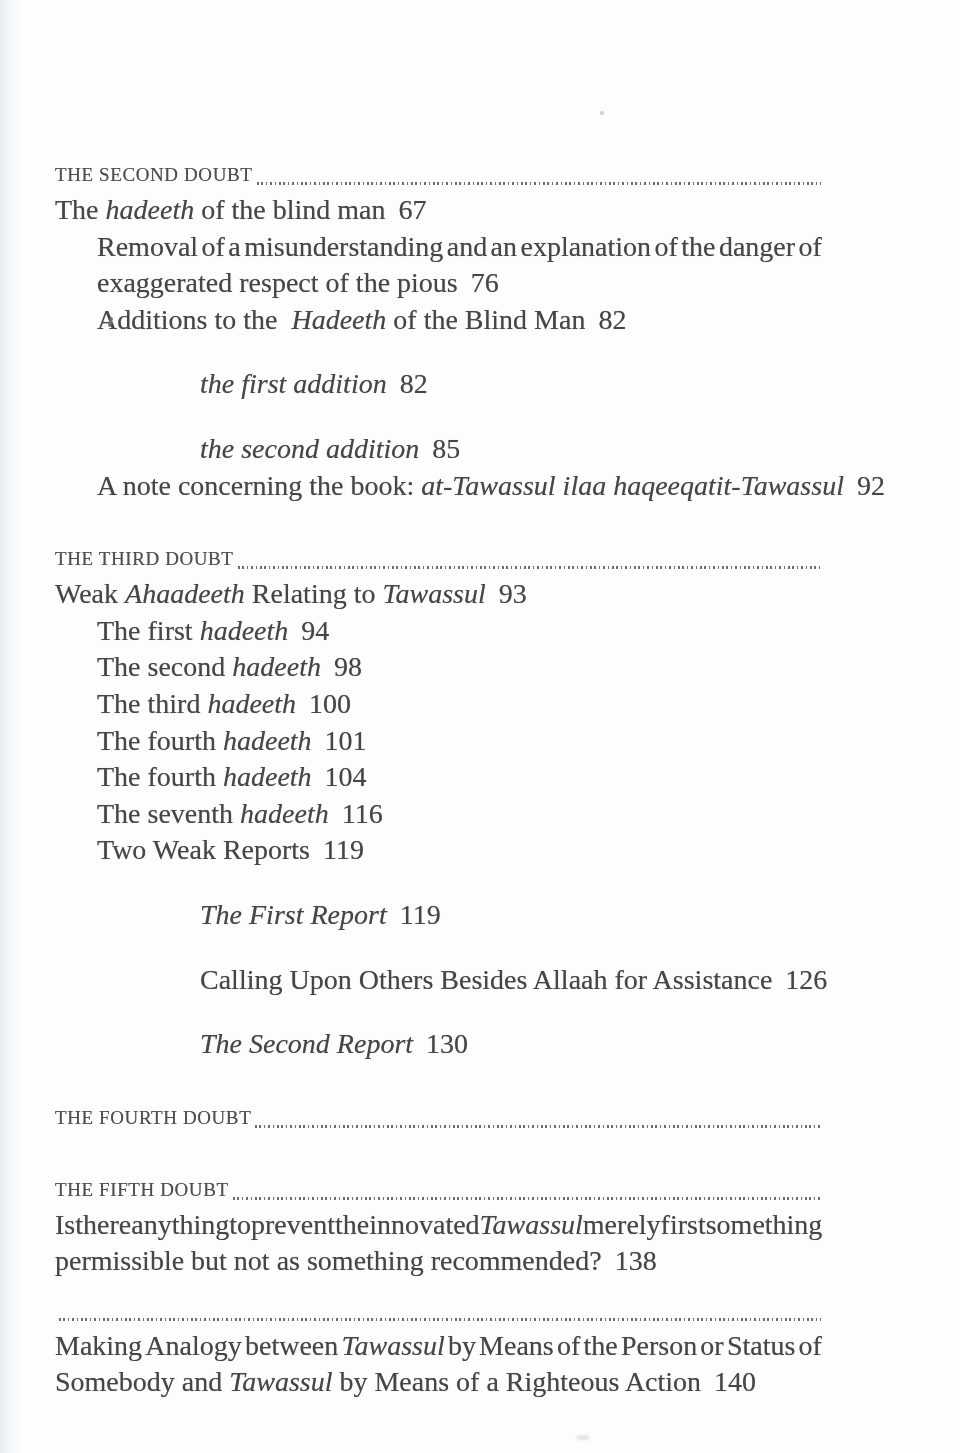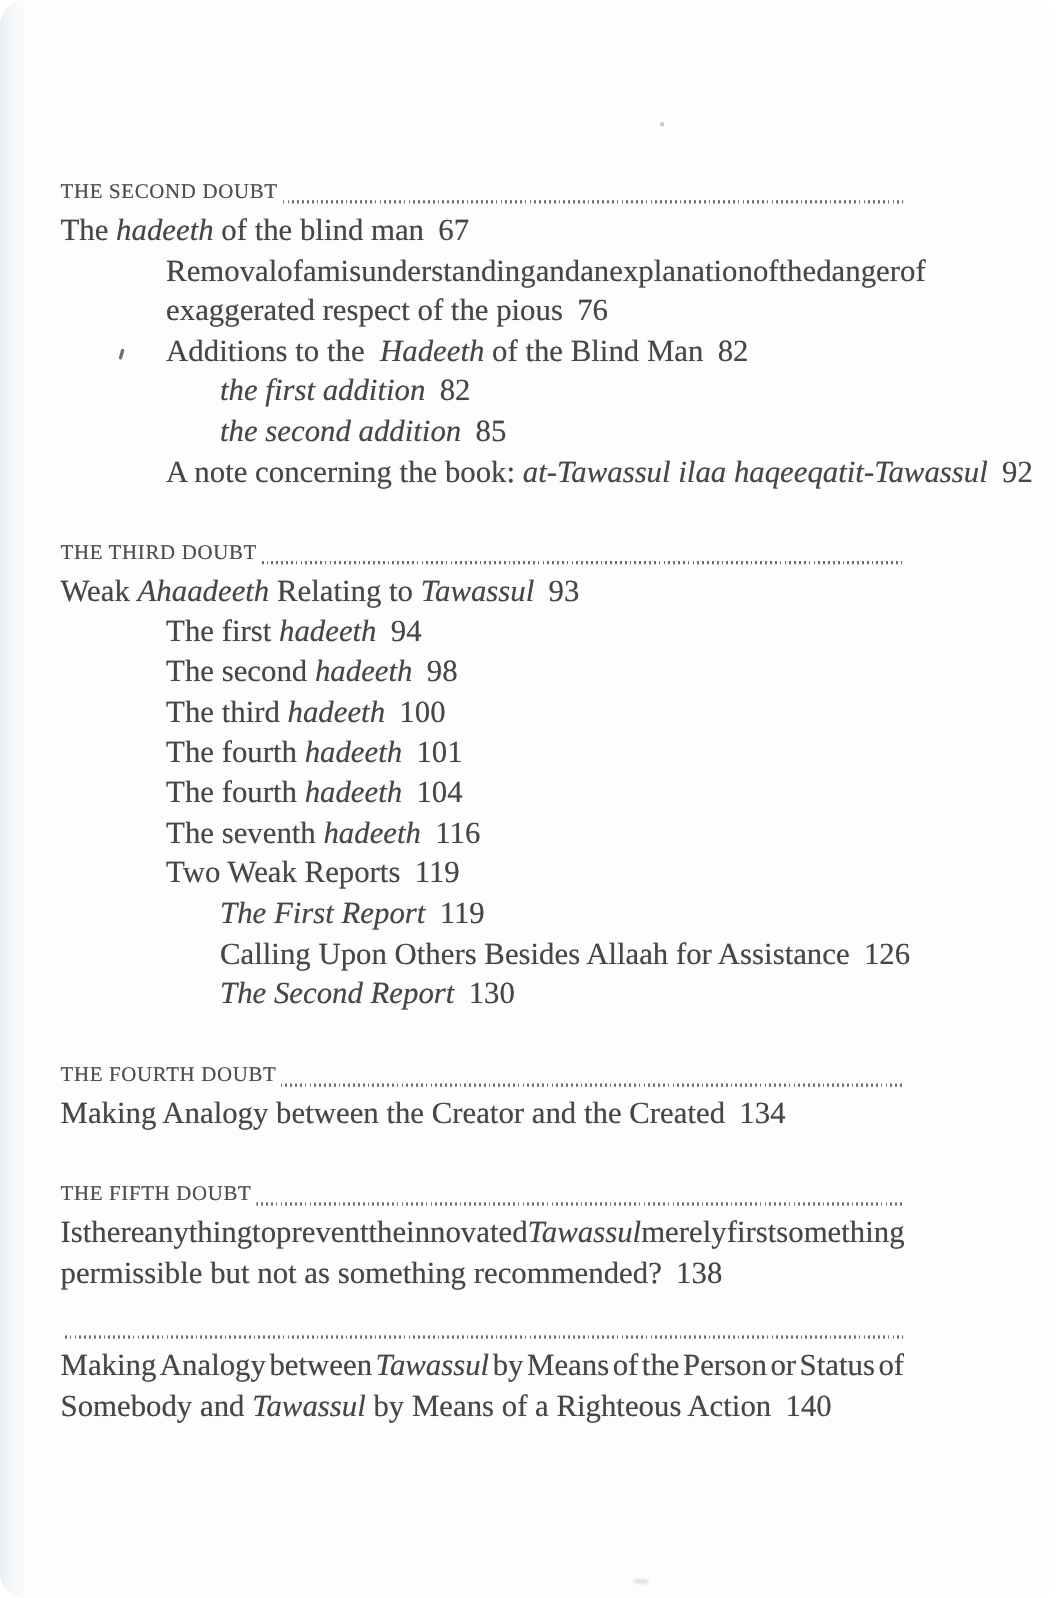--- a/index.html
+++ b/index.html
@@ -3,21 +3,20 @@
 <meta charset="utf-8">
 <style>
   html,body{margin:0;padding:0;}
   .page{
     position:relative;
     width:960px;height:1453px;
     background:linear-gradient(90deg,#e7eef2 0px,#f4f8fa 10px,#fdfdfc 26px,#fdfdfc 100%);
     font-family:"Liberation Serif","DejaVu Serif",serif;
     color:#464646;
     overflow:hidden;
-    border-radius:23px;
   }
   .toc{position:absolute;left:55px;right:138px;top:158px;}
   .toc-section{margin-top:38px;}
   .toc-section:first-child{margin-top:0;}
   .heading{
     display:flex;
     font-size:19px;line-height:34px;letter-spacing:.6px;
     color:#4f4f4f;
     text-shadow:0 0 .6px rgba(80,80,80,.65);
   }
@@ -26,22 +25,22 @@
     flex:1;height:3px;align-self:flex-end;
     margin:0 1px 7px 4px;
     background:repeating-linear-gradient(90deg,#565656 0,#565656 1.6px,transparent 1.6px,transparent 4.4px);
     opacity:.85;
   }
   .row{
     font-size:28px;line-height:36.6px;
     white-space:pre;
     text-shadow:0 0 .7px rgba(70,70,70,.55);
   }
-  .i1{margin-left:96px;align-items:flex-end;}
-  .i2{margin-left:145px;}
+  .i1{margin-left:42px;align-items:flex-end;}
+  .i2{margin-left:145px;margin-top:28px;}
   .it{font-style:italic;}
   .pg{padding-left:13px;}
   .justify{display:flex;justify-content:space-between;white-space:normal;}
   .artifact{position:absolute;}
   .artifact-tick{
     left:109px;top:317px;width:3px;height:10px;
     background:#6f6f6f;border-radius:2px;transform:rotate(16deg);
   }
   .artifact-speck{
     left:600px;top:111px;width:4px;height:4px;
@@ -97,21 +96,20 @@
         <div class="row i1"><span>Two Weak Reports</span><span class="pg">119</span></div>
         <div class="row i2"><span class="it">The First Report</span><span class="pg">119</span></div>
         <div class="row i2"><span>Calling Upon Others Besides Allaah for Assistance</span><span class="pg">126</span></div>
         <div class="row i2"><span class="it">The Second Report</span><span class="pg">130</span></div>
       </section>
       <section class="toc-section">
         <div class="heading">
           <span class="heading-text">THE FOURTH DOUBT</span>
           <span class="leader"></span>
         </div>
-        <div class="row i0"><span>Making Analogy between the Creator and the Created</span><span class="pg">134</span></div>
       </section>
       <section class="toc-section">
         <div class="heading">
           <span class="heading-text">THE FIFTH DOUBT</span>
           <span class="leader"></span>
         </div>
         <div class="row i0 justify">
           <span>Is</span>
           <span>there</span>
           <span>anything</span>

